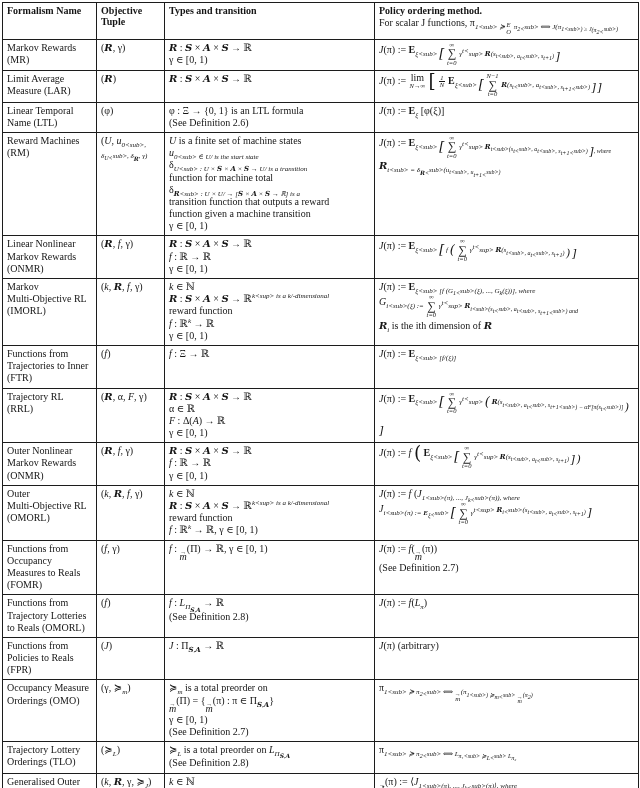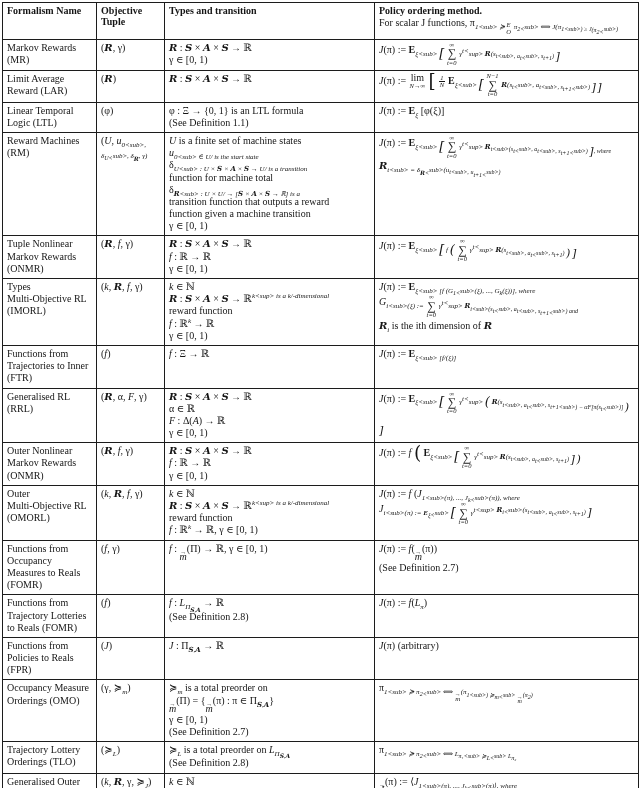--- a/index.html
+++ b/index.html
@@ -72,21 +72,21 @@
             <div class="line"><i>J</i>(π) := <span class="dbl">E</span><sub>ξ&lt;<i>sub&gt; <span class="big">[</span> <span class="stk">
                     <span class="t">∞</span>
                     <span class="m">∑</span>
                     <span class="b">t=0</span>
                   </span> γ<sup>t&lt;</sup></i>sup&gt; <span class="cal">R</span>(<i>s</i><sub>t&lt;<i>sub&gt;, </i>a<i><sub>t&lt;</sub></i>sub&gt;, <i>s</i><sub>t+1</sub>) <span class="big">]</span></sub></sub></div>
           </td>
         </tr>
         <tr>
           <td>
             <div class="line">Limit Average</div>
-            <div class="line">Reward (LAR)</div>
+            <div class="line">Measure (LAR)</div>
           </td>
           <td>
             <div class="line">(<span class="cal">R</span>)</div>
           </td>
           <td>
             <div class="line"><span class="cal">R</span> : <span class="cal">S</span> × <span class="cal">A</span> × <span class="cal">S</span> → ℝ</div>
           </td>
           <td>
             <div class="line"><i>J</i>(π) := <span class="stk lim">
                 <span class="m">lim</span>
@@ -97,28 +97,28 @@
               </span> <span class="dbl">E</span><sub>ξ&lt;<i>sub&gt; <span class="big">[</span> <span class="stk">
                     <span class="t">N−1</span>
                     <span class="m">∑</span>
                     <span class="b">t=0</span>
                   </span> <span class="cal">R</span>(</i>s<i><sub>t&lt;</sub></i>sub&gt;, <i>a</i><sub>t&lt;<i>sub&gt;, </i>s<i><sub>t+1&lt;</sub></i>sub&gt;) <span class="big">]</span> <span class="big">]</span></sub></sub></div>
           </td>
         </tr>
         <tr>
           <td>
             <div class="line">Linear Temporal</div>
-            <div class="line">Logic (LTL)</div>
+            <div class="line">Name (LTL)</div>
           </td>
           <td>
             <div class="line">(φ)</div>
           </td>
           <td>
             <div class="line">φ : Ξ → {0, 1} is an LTL formula</div>
-            <div class="line">(See Definition 1.1)</div>
+            <div class="line">(See Definition 2.6)</div>
           </td>
           <td>
             <div class="line"><i>J</i>(π) := <span class="dbl">E</span><sub>ξ</sub> [φ(ξ)]</div>
           </td>
         </tr>
         <tr>
           <td>
             <div class="line">Reward Machines</div>
             <div class="line">(RM)</div>
           </td>
@@ -139,21 +139,21 @@
             <div class="line"><i>J</i>(π) := <span class="dbl">E</span><sub>ξ&lt;<i>sub&gt; <span class="big">[</span> <span class="stk">
                     <span class="t">∞</span>
                     <span class="m">∑</span>
                     <span class="b">t=0</span>
                   </span> γ<sup>t&lt;</sup></i>sup&gt; <span class="cal">R</span><sub>t&lt;<i>sub&gt;(</i>s<i><sub>t&lt;</sub></i>sub&gt;, <i>a</i><sub>t&lt;<i>sub&gt;, </i>s<i><sub>t+1&lt;</sub></i>sub&gt;) <span class="big">]</span>, where</sub></sub></sub></div>
             <div class="line"><span class="cal">R</span><sub>t&lt;<i>sub&gt; = δ<sub><span class="cal">R</span>&lt;</sub></i>sub&gt;(<i>u</i><sub>t&lt;<i>sub&gt;, </i>u<i><sub>t+1&lt;</sub></i>sub&gt;)</sub></sub></div>
           </td>
         </tr>
         <tr>
           <td>
-            <div class="line">Tuple Nonlinear</div>
+            <div class="line">Linear Nonlinear</div>
             <div class="line">Markov Rewards</div>
             <div class="line">(ONMR)</div>
           </td>
           <td>
             <div class="line">(<span class="cal">R</span>, <i>f</i>, γ)</div>
           </td>
           <td>
             <div class="line"><span class="cal">R</span> : <span class="cal">S</span> × <span class="cal">A</span> × <span class="cal">S</span> → ℝ</div>
             <div class="line"><i>f</i> : ℝ → ℝ</div>
             <div class="line">γ ∈ [0, 1)</div>
@@ -161,21 +161,21 @@
           <td>
             <div class="line"><i>J</i>(π) := <span class="dbl">E</span><sub>ξ&lt;<i>sub&gt; <span class="big">[</span> </i>f<i> <span class="big">(</span> <span class="stk">
                     <span class="t">∞</span>
                     <span class="m">∑</span>
                     <span class="b">t=0</span>
                   </span> γ<sup>t&lt;</sup></i>sup&gt; <span class="cal">R</span>(<i>s</i><sub>t&lt;<i>sub&gt;, </i>a<i><sub>t&lt;</sub></i>sub&gt;, <i>s</i><sub>t+1</sub>) <span class="big">)</span> <span class="big">]</span></sub></sub></div>
           </td>
         </tr>
         <tr>
           <td>
-            <div class="line">Types</div>
+            <div class="line">Markov</div>
             <div class="line">Multi-Objective RL</div>
             <div class="line">(IMORL)</div>
           </td>
           <td>
             <div class="line">(<i>k</i>, <span class="cal">R</span>, <i>f</i>, γ)</div>
           </td>
           <td>
             <div class="line"><i>k</i> ∈ ℕ</div>
             <div class="line"><span class="cal">R</span> : <span class="cal">S</span> × <span class="cal">A</span> × <span class="cal">S</span> → ℝ<sup>k&lt;<i>sup&gt; is a </i>k/-dimensional</sup></div>
             <div class="line">reward function</div>
@@ -203,21 +203,21 @@
           </td>
           <td>
             <div class="line"><i>f</i> : Ξ → ℝ</div>
           </td>
           <td>
             <div class="line"><i>J</i>(π) := <span class="dbl">E</span><sub>ξ&lt;<i>sub&gt; [</i>f/(ξ)]</sub></div>
           </td>
         </tr>
         <tr>
           <td>
-            <div class="line">Generalised RL</div>
+            <div class="line">Trajectory RL</div>
             <div class="line">(RRL)</div>
           </td>
           <td>
             <div class="line">(<span class="cal">R</span>, α, <i>F</i>, γ)</div>
           </td>
           <td>
             <div class="line"><span class="cal">R</span> : <span class="cal">S</span> × <span class="cal">A</span> × <span class="cal">S</span> → ℝ</div>
             <div class="line">α ∈ ℝ</div>
             <div class="line"><i>F</i> : Δ(<i>A</i>) → ℝ</div>
             <div class="line">γ ∈ [0, 1)</div>
@@ -297,21 +297,21 @@
                 <span class="ar">→</span>
                 <i>m</i>
               </span>(π))</div>
             <div class="line">(See Definition 2.7)</div>
           </td>
         </tr>
         <tr>
           <td>
             <div class="line">Functions from</div>
             <div class="line">Trajectory Lotteries</div>
-            <div class="line">to Reals (FOMR)</div>
+            <div class="line">to Reals (OMORL)</div>
           </td>
           <td>
             <div class="line">(<i>f</i>)</div>
           </td>
           <td>
             <div class="line"><i>f</i> : <i>L</i><sub>Π<sub><span class="cal">S</span>,<span class="cal">A</span></sub></sub> → ℝ</div>
             <div class="line">(See Definition 2.8)</div>
           </td>
           <td>
             <div class="line"><i>J</i>(π) := <i>f</i>(<i>L</i><sub>π</sub>)</div>

